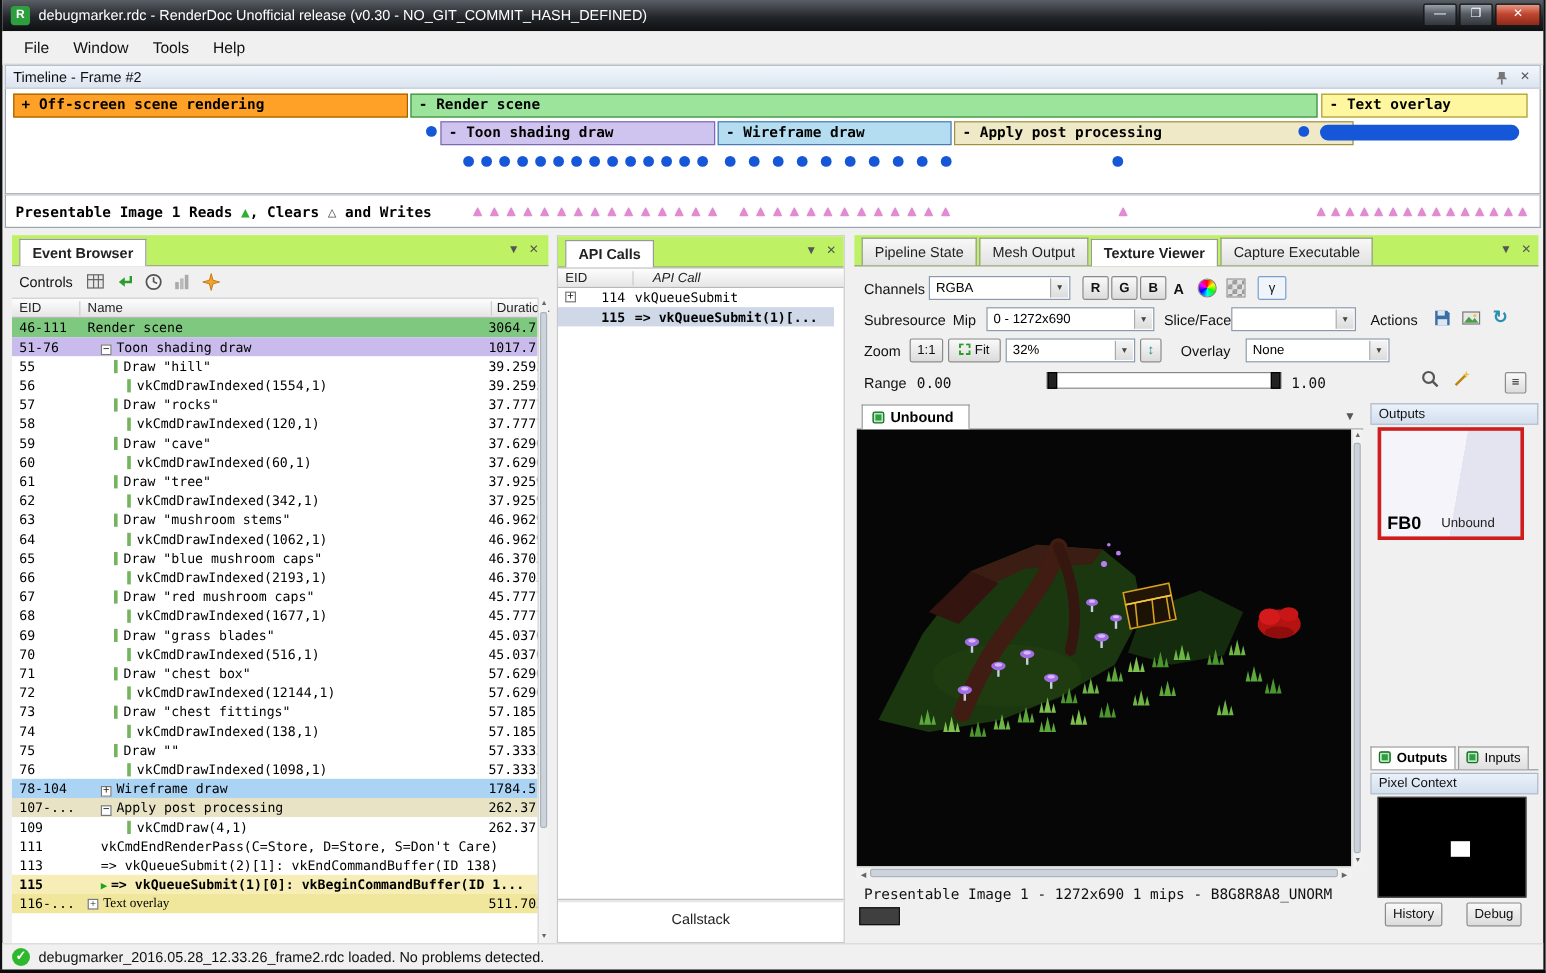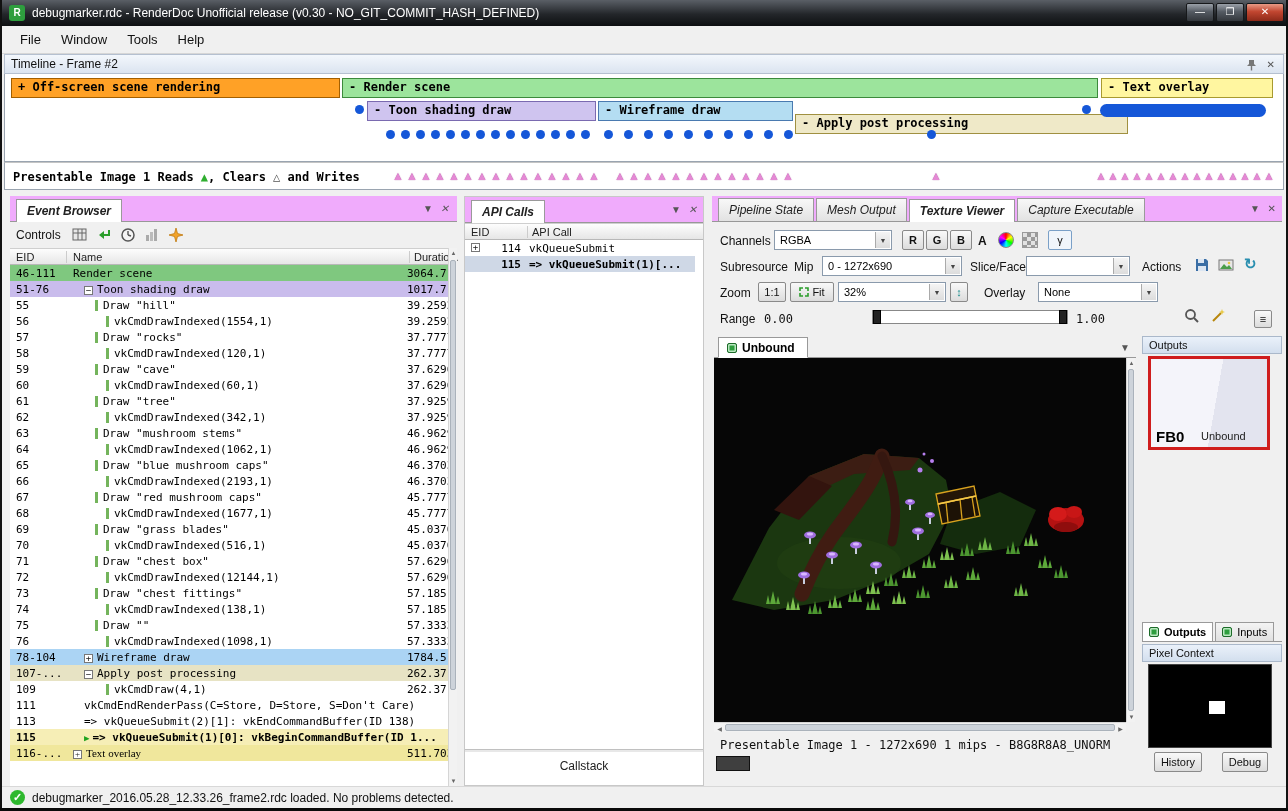--- a/index.html
+++ b/index.html
@@ -22,21 +22,21 @@
 #tl-body{left:2px;top:74px;width:1280px;height:88px;background:#fff;border:1px solid #9aa4b0;border-top:none;}
 #tl-legend{left:2px;top:162px;width:1280px;height:28px;background:#fff;border:1px solid #9aa4b0;border-top:1px solid #c4c4c4;}
 .tl-bar{position:absolute;height:20px;border:1px solid #666;font:bold 12px "DejaVu Sans Mono",monospace;line-height:17px;padding-left:6px;white-space:nowrap;overflow:hidden;color:#000;}
 .tl-capsule{position:absolute;height:13px;border-radius:7px;background:#1557d8;}
 .tl-dot{position:absolute;width:9px;height:9px;border-radius:50%;background:#1557d8;}
 .legend-text{position:absolute;left:8px;top:7px;font:bold 12px "DejaVu Sans Mono",monospace;white-space:nowrap;}
 .tri-green{color:#2fae2f;} .tri-clear{color:#555;}
 .tri{position:absolute;top:6px;font-size:12px;line-height:14px;color:#e489d4;text-shadow:0 0 1px #9c3f8c;}
 
 .panel{background:#f0f0f0;}
-.tabstrip{position:absolute;left:0;top:0;right:0;height:26px;background:#f0abfc;border-bottom:1px solid #989898;display:flex;align-items:flex-end;padding-left:6px;font-style:italic;}
+.tabstrip{position:absolute;left:0;top:0;right:0;height:26px;background:#bef264;border-bottom:1px solid #989898;display:flex;align-items:flex-end;padding-left:6px;}
 .tab{padding:4px 10px 4px;font-size:12px;border:1px solid #9a9a9a;border-bottom:none;margin-right:2px;background:linear-gradient(#f8f8f8,#e2e2e2);color:#222;white-space:nowrap;}
 .tab.active{background:#fff;font-weight:bold;position:relative;top:1px;}
 .panel-ctl{position:absolute;top:8px;font-size:10px;color:#555;line-height:10px;}
 .colheader{position:absolute;background:linear-gradient(#fdfdfd,#e6e6e6);border-top:1px solid #cfcfcf;border-bottom:1px solid #b8b8b8;font-size:11px;color:#222;}
 .colheader span{position:absolute;top:2px;}
 .btn{position:absolute;height:20px;background:linear-gradient(#f9f9f9,#dcdcdc);border:1px solid #8a8a8a;border-radius:2px;font-size:11px;text-align:center;color:#111;line-height:18px;}
 .combo{position:absolute;height:20px;background:#fff;border:1px solid #8a9aac;font-size:11px;}
 .combo-text{position:absolute;left:5px;top:3px;white-space:nowrap;}
 .combo-arrow{position:absolute;right:1px;top:1px;bottom:1px;width:15px;background:linear-gradient(#f4f4f4,#dcdcdc);border-left:1px solid #aaa;font-size:7px;text-align:center;padding-top:5px;color:#444;}
 .tool-label{position:absolute;font-size:12px;color:#111;white-space:nowrap;}
@@ -123,21 +123,21 @@
         </svg>
     </span>
     <span class="panel-ctl" style="right:8px;top:5px;">✕</span>
   </div>
   <div id="tl-body" class="abs">
       <div class="tl-bar" style="left: 6px; top: 4px; width: 329px; background: rgb(255, 161, 38); border-color: rgb(163, 95, 0);">+ Off-screen scene rendering</div>
       <div class="tl-bar" style="left: 337px; top: 4px; width: 756px; background: rgb(156, 228, 156); border-color: rgb(60, 138, 60);">- Render scene</div>
       <div class="tl-bar" style="left: 1096px; top: 4px; width: 172px; background: rgb(255, 246, 160); border-color: rgb(168, 154, 48);">- Text overlay</div>
       <div class="tl-bar" style="left: 362px; top: 27px; width: 229px; background: rgb(207, 196, 239); border-color: rgb(122, 106, 176);">- Toon shading draw</div>
       <div class="tl-bar" style="left: 593px; top: 27px; width: 195px; background: rgb(180, 221, 242); border-color: rgb(74, 122, 176);">- Wireframe draw</div>
-      <div class="tl-bar" style="left: 790px; top: 40px; width: 333px; background: rgb(239, 233, 200); border-color: rgb(160, 144, 64);">- Apply post processing</div>
+      <div class="tl-bar" style="left: 790px; top: 27px; width: 333px; background: rgb(239, 233, 200); border-color: rgb(160, 144, 64);">- Apply post processing</div>
       <div class="tl-capsule" style="left: 1095px; top: 30px; width: 166px;"></div>
       <span class="tl-dot" style="left: 350px; top: 31px;"></span>
       <span class="tl-dot" style="left: 1077px; top: 31px;"></span>
       <span class="tl-dot" style="left: 381px; top: 56px;"></span>
       <span class="tl-dot" style="left: 396px; top: 56px;"></span>
       <span class="tl-dot" style="left: 411px; top: 56px;"></span>
       <span class="tl-dot" style="left: 426px; top: 56px;"></span>
       <span class="tl-dot" style="left: 441px; top: 56px;"></span>
       <span class="tl-dot" style="left: 456px; top: 56px;"></span>
       <span class="tl-dot" style="left: 471px; top: 56px;"></span>
@@ -420,21 +420,21 @@
   </div>
 
   <div id="api-panel" class="abs">
     <div class="tabstrip">
       <div class="tab active">API Calls</div>
       <span class="panel-ctl" style="right:22px;">▼</span>
       <span class="panel-ctl" style="right:6px;">✕</span>
     </div>
     <div class="colheader" style="left:0;top:26px;width:238px;height:17px;">
       <span style="left:6px;">EID</span>
-      <span style="left:62px;border-left:1px solid #ccc;padding-left:4px;">API Call</span>
+      <span style="left:62px;border-left:1px solid #ccc;padding-left:16px;font-style:italic;">API Call</span>
     </div>
     <div id="api-rows">
         <div class="api-row">
           <span class="expander api-exp">+</span>
           <span class="api-eid">114</span>
           <span class="api-call">vkQueueSubmit</span>
         </div>
         <div class="api-row sel">
           <span class="api-eid">115</span>
           <span class="api-call">=&gt; vkQueueSubmit(1)[...</span>

